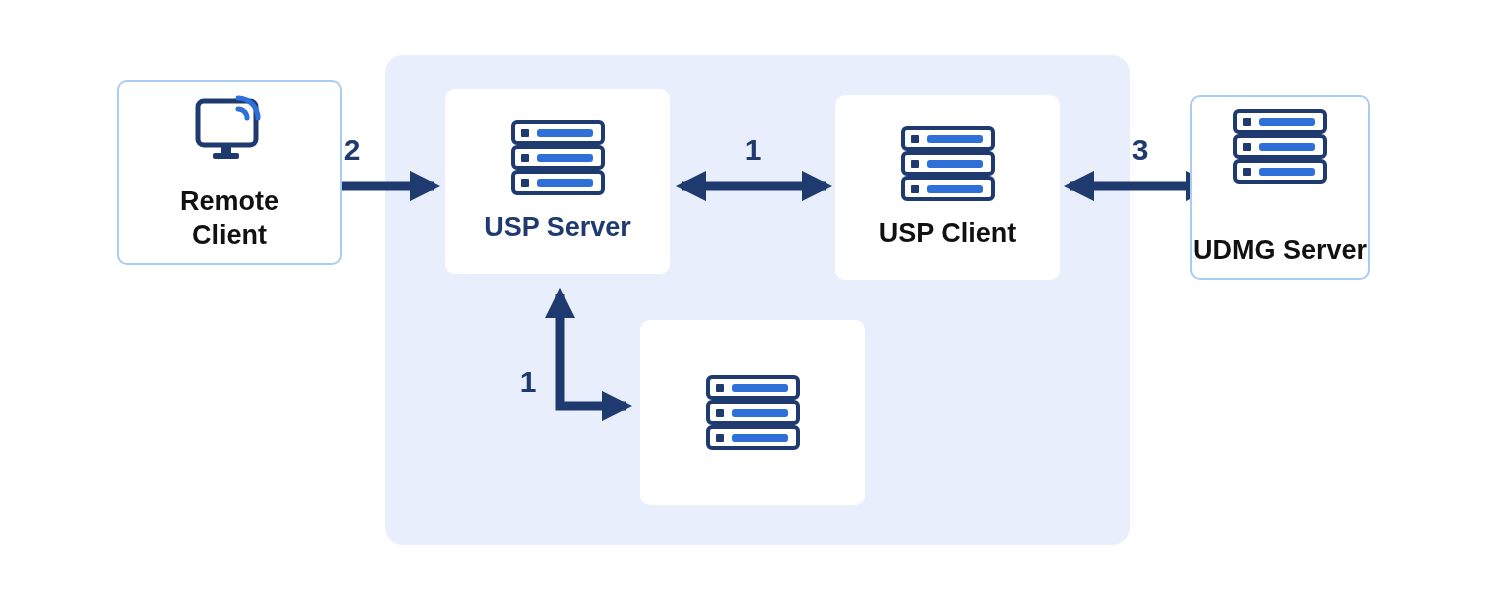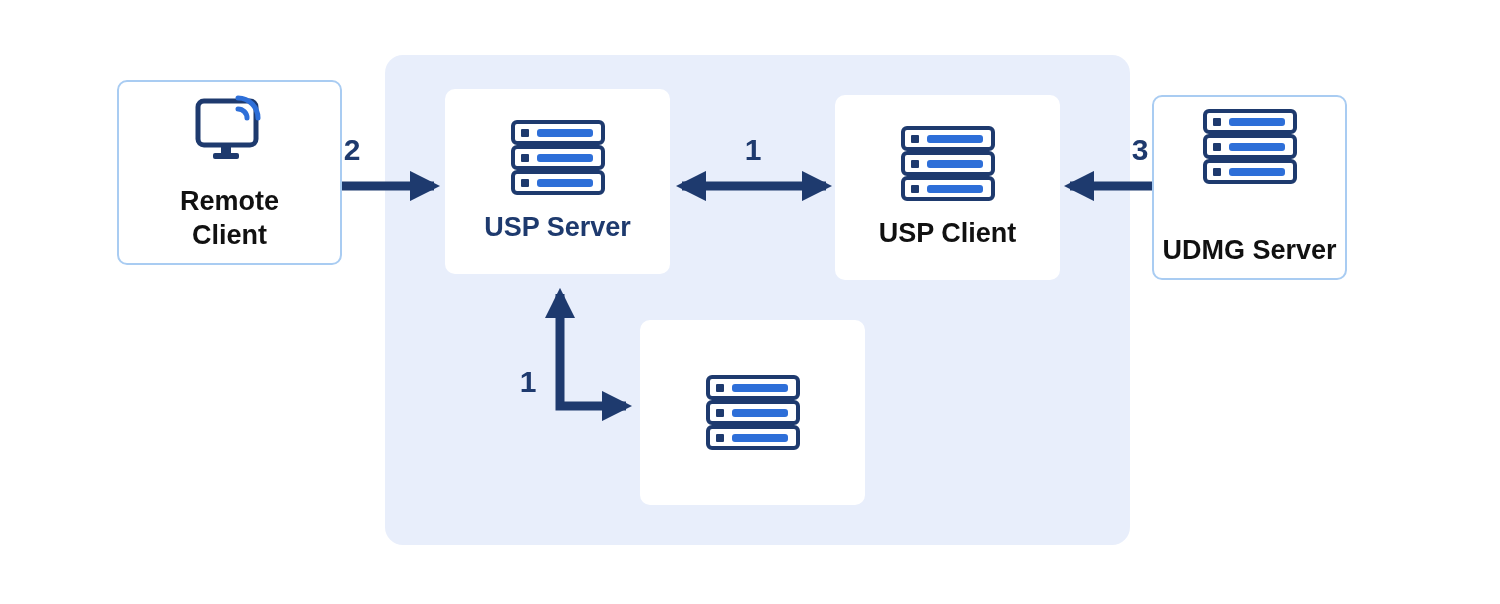--- a/index.html
+++ b/index.html
@@ -42,21 +42,21 @@
     font-weight:bold;
     color:var(--label-dark);
     text-align:center;
     line-height:1.25;
   }
   .node-label.navy{color:var(--navy);}
   .node-label.wrap{max-width:140px;}
   .remote-client{left:75px;top:80px;margin-left:42px;}
   .usp-server{left:445px;top:89px;}
   .usp-client{left:835px;top:95px;}
-  .udmg-server{left:1152px;top:95px;width:195px;gap:48px;}
+  .udmg-server{left:1190px;top:95px;width:180px;gap:48px;}
   .usp-manager{left:640px;top:320px;}
   .arrow-layer{
     position:absolute;left:0;top:0;width:1500px;height:604px;
     pointer-events:none;
   }
   .arrow{
     stroke:var(--navy);
     stroke-width:9;
     fill:none;
     stroke-linejoin:miter;

